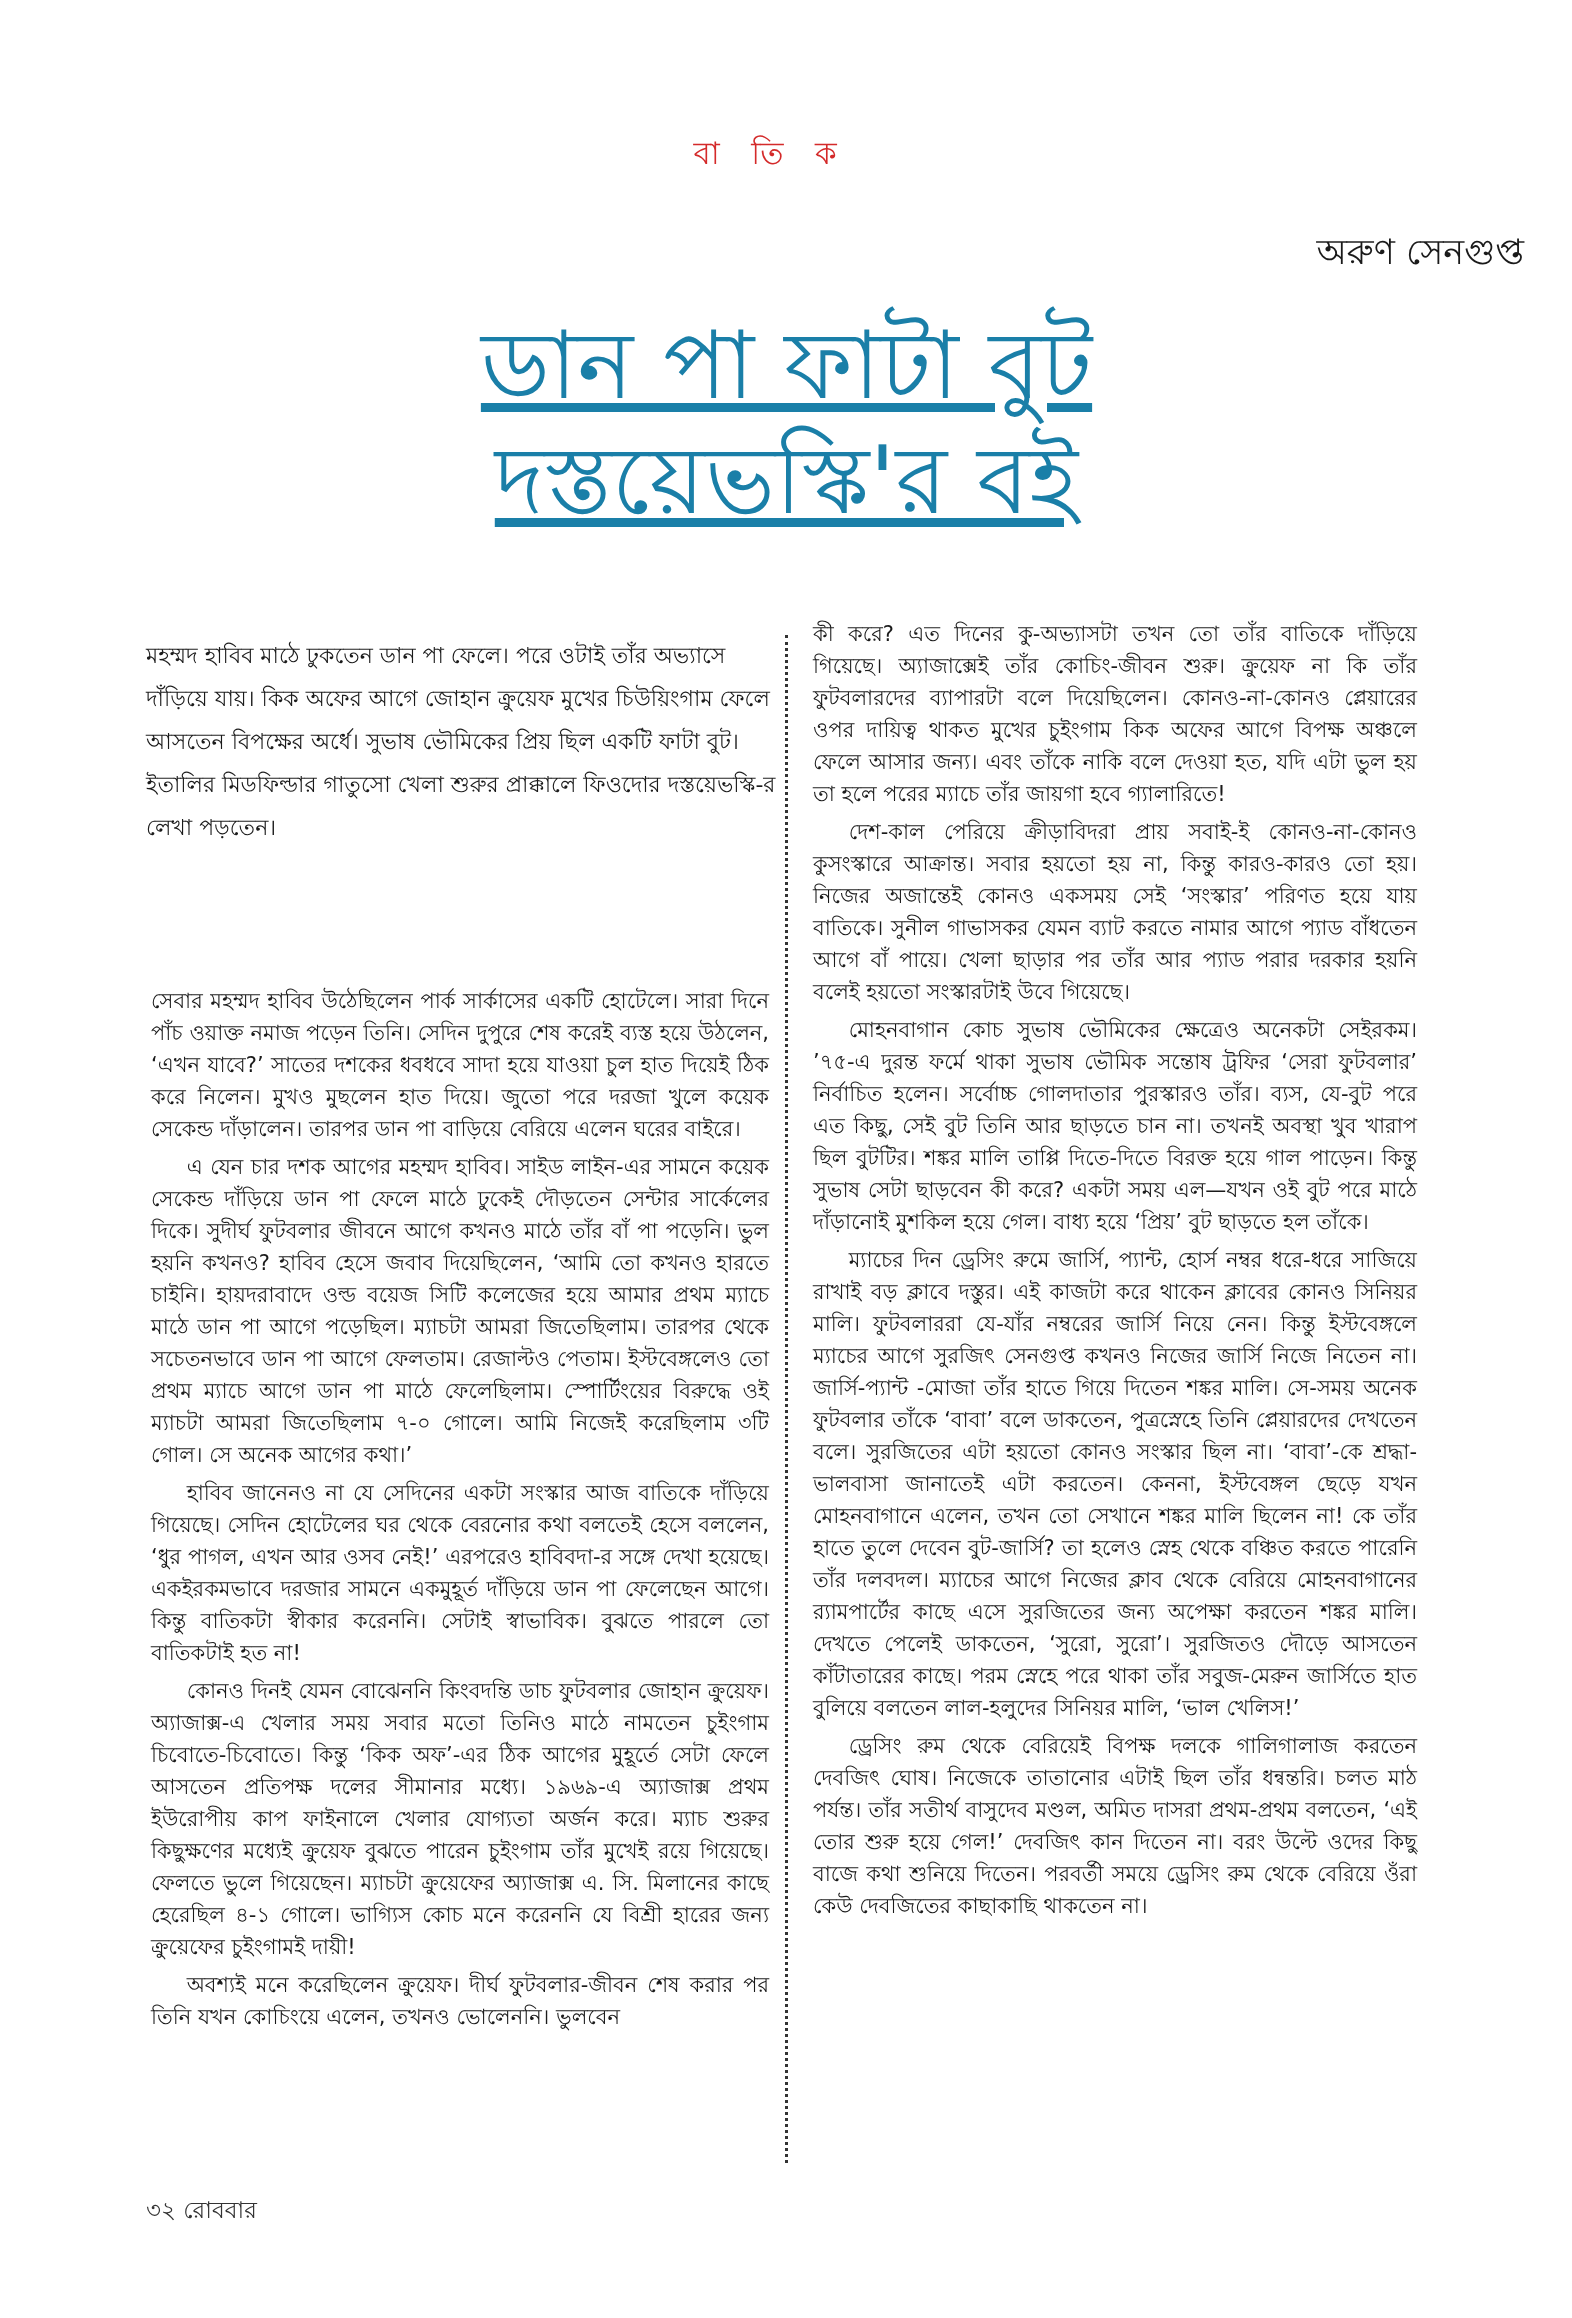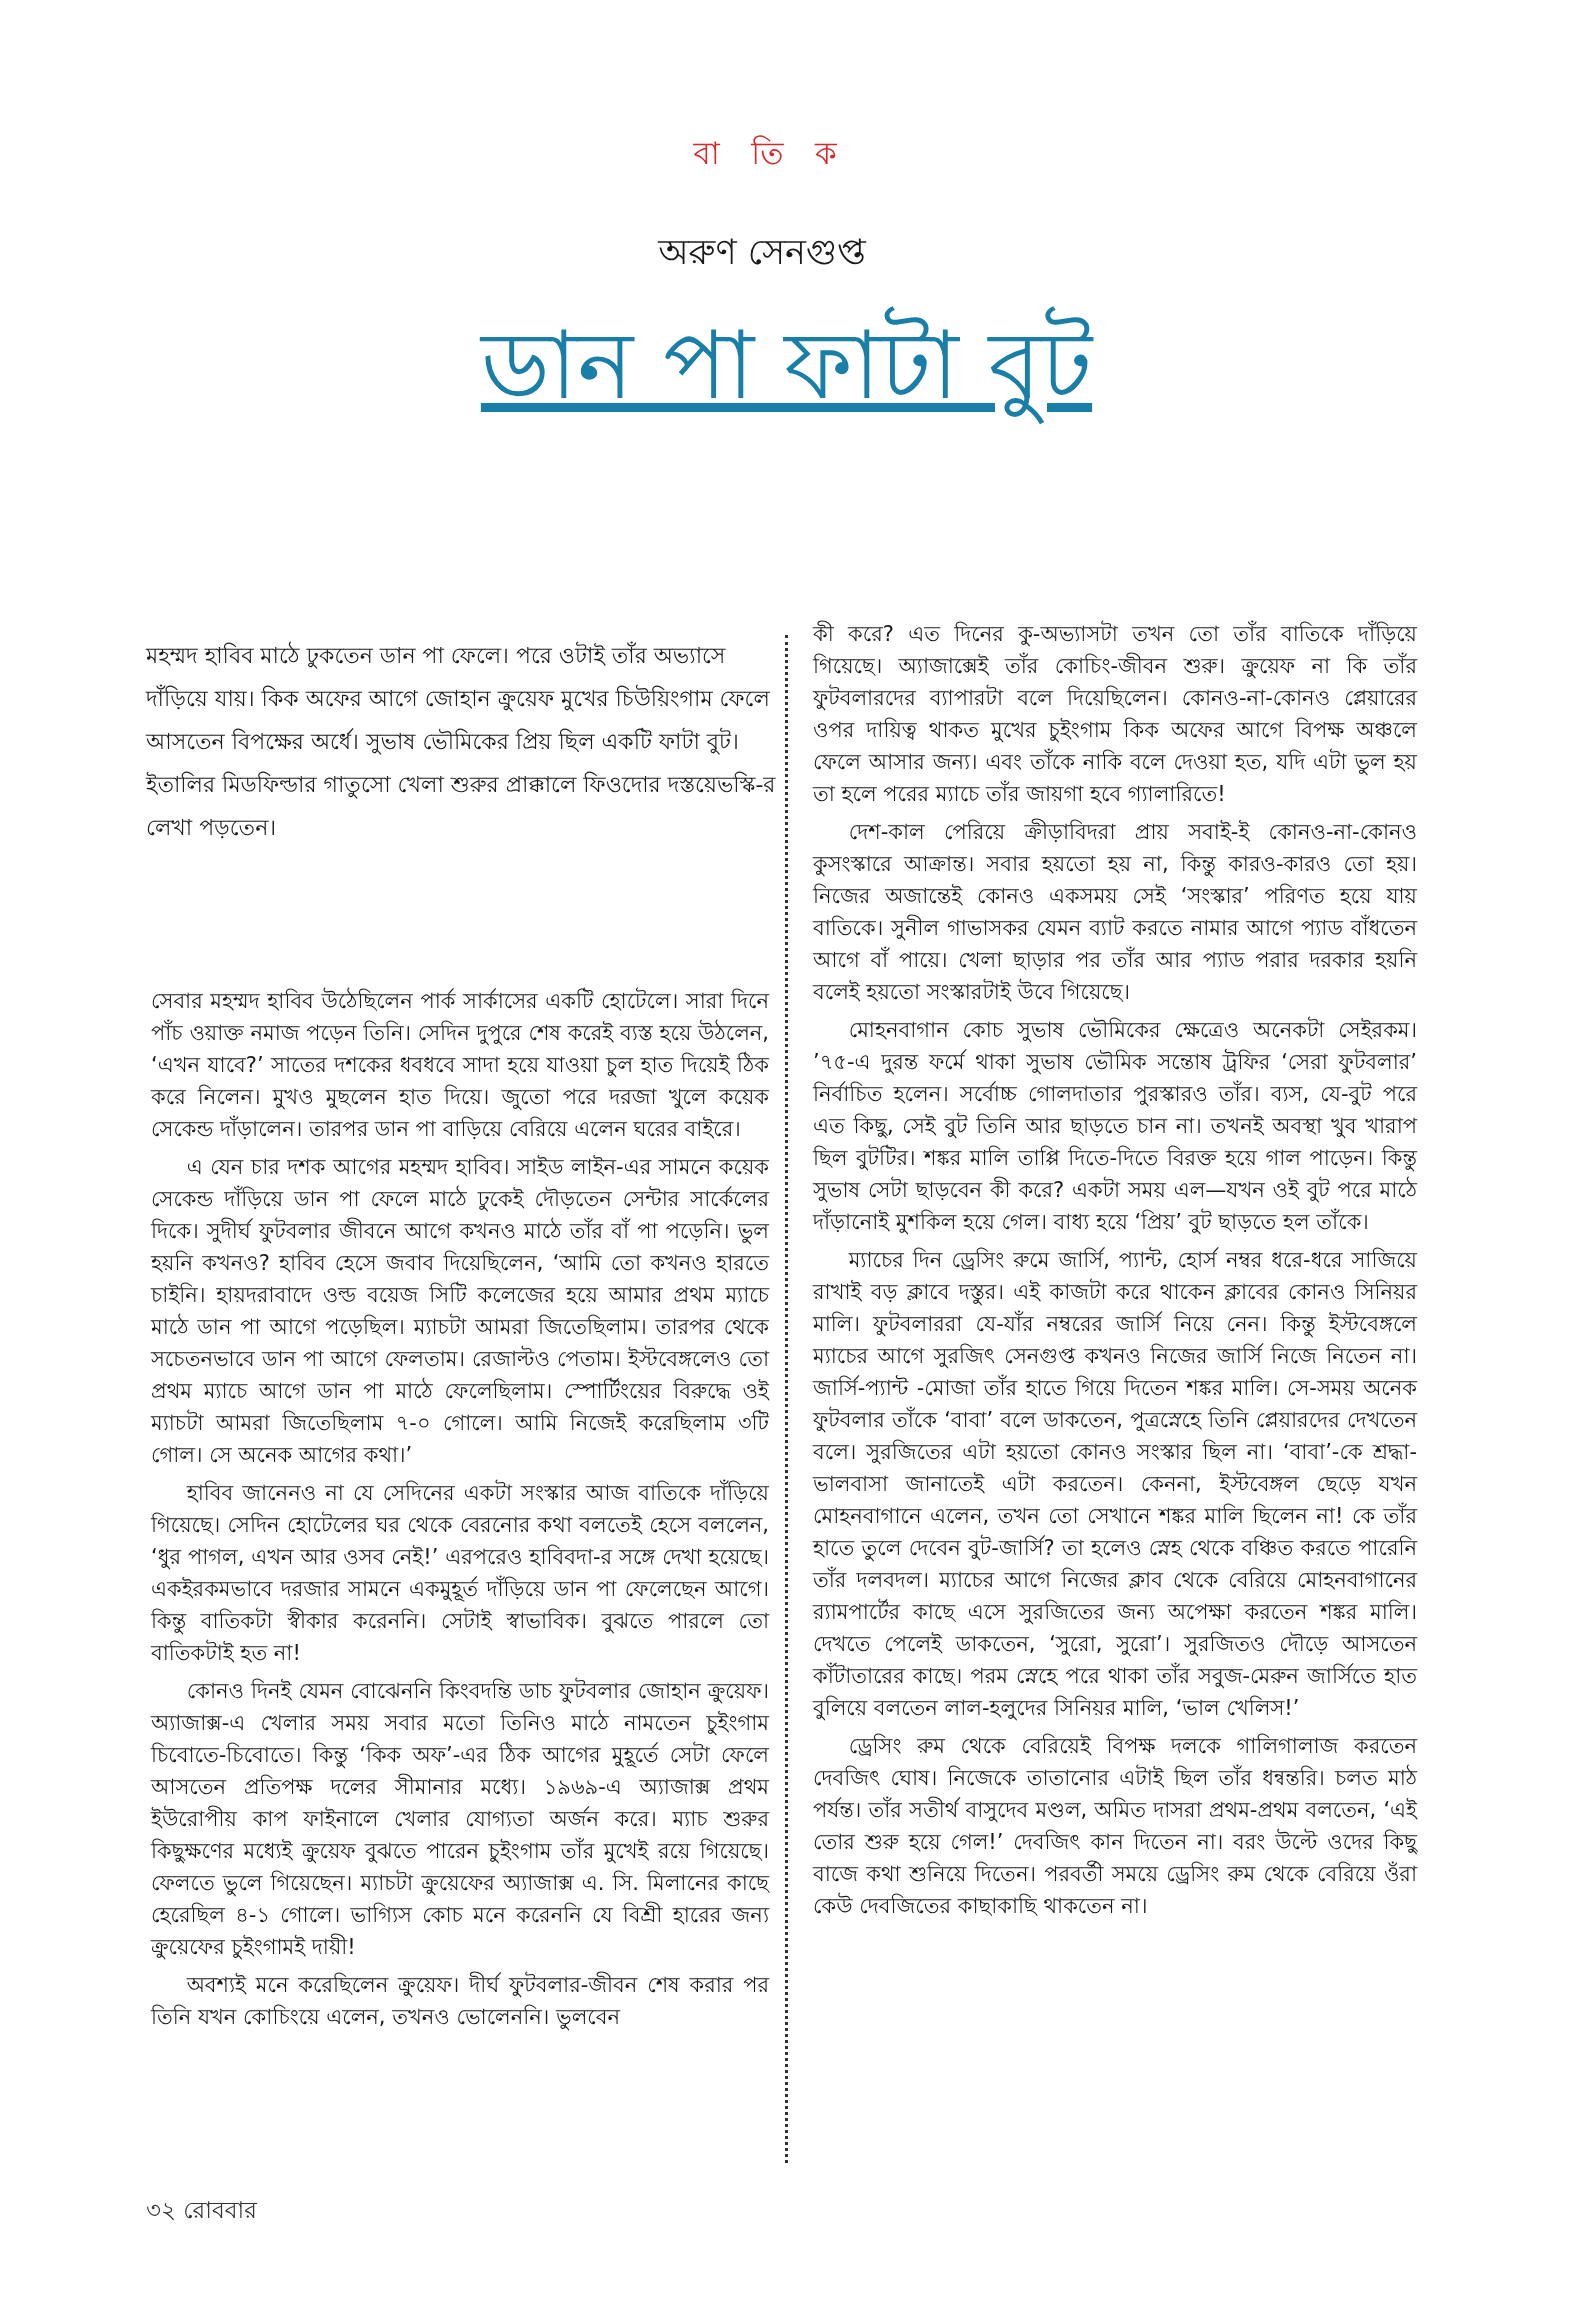--- a/index.html
+++ b/index.html
@@ -19,21 +19,21 @@
     text-align: center;
     font-size: 31px;
     letter-spacing: 10.8px;
     color: #d42a2a;
   }
   .author {
     position: absolute;
     top: 225px;
     left: 0;
     width: 1524px;
-    text-align: center;
+    text-align: right;
     font-size: 35px;
     color: #1a1a1a;
   }
   .title {
     position: absolute;
     top: 308px;
     left: 0;
     width: 1573px;
     text-align: center;
     font-size: 94px;
@@ -83,20 +83,21 @@
 </style>
 </head>
 <body>
 
 <div class="section-label" style="color: rgb(212, 42, 42);">বা তি ক</div>
 
 <div class="author">অরুণ সেনগুপ্ত</div>
 
 <div class="title" style="color: rgb(26, 127, 168);">
   <div>ডান পা ফাটা বুট</div>
+  <div>দস্তয়েভস্কি'র বই</div>
 </div>
 
 <div class="intro">মহম্মদ হাবিব মাঠে ঢুকতেন ডান পা ফেলে। পরে ওটাই তাঁর অভ্যাসে দাঁড়িয়ে যায়। কিক অফের আগে জোহান ক্রুয়েফ মুখের চিউয়িংগাম ফেলে আসতেন বিপক্ষের অর্ধে। সুভাষ ভৌমিকের প্রিয় ছিল একটি ফাটা বুট। ইতালির মিডফিল্ডার গাতুসো খেলা শুরুর প্রাক্কালে ফিওদোর দস্তয়েভস্কি-র লেখা পড়তেন।</div>
 
 <div class="col col-left">
   <p class="no-indent">সেবার মহম্মদ হাবিব উঠেছিলেন পার্ক সার্কাসের একটি হোটেলে। সারা দিনে পাঁচ ওয়াক্ত নমাজ পড়েন তিনি। সেদিন দুপুরে শেষ করেই ব্যস্ত হয়ে উঠলেন, ‘এখন যাবে?’ সাতের দশকের ধবধবে সাদা হয়ে যাওয়া চুল হাত দিয়েই ঠিক করে নিলেন। মুখও মুছলেন হাত দিয়ে। জুতো পরে দরজা খুলে কয়েক সেকেন্ড দাঁড়ালেন। তারপর ডান পা বাড়িয়ে বেরিয়ে এলেন ঘরের বাইরে।</p>
   <p>এ যেন চার দশক আগের মহম্মদ হাবিব। সাইড লাইন-এর সামনে কয়েক সেকেন্ড দাঁড়িয়ে ডান পা ফেলে মাঠে ঢুকেই দৌড়তেন সেন্টার সার্কেলের দিকে। সুদীর্ঘ ফুটবলার জীবনে আগে কখনও মাঠে তাঁর বাঁ পা পড়েনি। ভুল হয়নি কখনও? হাবিব হেসে জবাব দিয়েছিলেন, ‘আমি তো কখনও হারতে চাইনি। হায়দরাবাদে ওল্ড বয়েজ সিটি কলেজের হয়ে আমার প্রথম ম্যাচে মাঠে ডান পা আগে পড়েছিল। ম্যাচটা আমরা জিতেছিলাম। তারপর থেকে সচেতনভাবে ডান পা আগে ফেলতাম। রেজাল্টও পেতাম। ইস্টবেঙ্গলেও তো প্রথম ম্যাচে আগে ডান পা মাঠে ফেলেছিলাম। স্পোর্টিংয়ের বিরুদ্ধে ওই ম্যাচটা আমরা জিতেছিলাম ৭-০ গোলে। আমি নিজেই করেছিলাম ৩টি গোল। সে অনেক আগের কথা।’</p>
   <p>হাবিব জানেনও না যে সেদিনের একটা সংস্কার আজ বাতিকে দাঁড়িয়ে গিয়েছে। সেদিন হোটেলের ঘর থেকে বেরনোর কথা বলতেই হেসে বললেন, ‘ধুর পাগল, এখন আর ওসব নেই!’ এরপরেও হাবিবদা-র সঙ্গে দেখা হয়েছে। একইরকমভাবে দরজার সামনে একমুহূর্ত দাঁড়িয়ে ডান পা ফেলেছেন আগে। কিন্তু বাতিকটা স্বীকার করেননি। সেটাই স্বাভাবিক। বুঝতে পারলে তো বাতিকটাই হত না!</p>
   <p>কোনও দিনই যেমন বোঝেননি কিংবদন্তি ডাচ ফুটবলার জোহান ক্রুয়েফ। অ্যাজাক্স-এ খেলার সময় সবার মতো তিনিও মাঠে নামতেন চুইংগাম চিবোতে-চিবোতে। কিন্তু ‘কিক অফ’-এর ঠিক আগের মুহূর্তে সেটা ফেলে আসতেন প্রতিপক্ষ দলের সীমানার মধ্যে। ১৯৬৯-এ অ্যাজাক্স প্রথম ইউরোপীয় কাপ ফাইনালে খেলার যোগ্যতা অর্জন করে। ম্যাচ শুরুর কিছুক্ষণের মধ্যেই ক্রুয়েফ বুঝতে পারেন চুইংগাম তাঁর মুখেই রয়ে গিয়েছে। ফেলতে ভুলে গিয়েছেন। ম্যাচটা ক্রুয়েফের অ্যাজাক্স এ. সি. মিলানের কাছে হেরেছিল ৪-১ গোলে। ভাগ্যিস কোচ মনে করেননি যে বিশ্রী হারের জন্য ক্রুয়েফের চুইংগামই দায়ী!</p>
   <p>অবশ্যই মনে করেছিলেন ক্রুয়েফ। দীর্ঘ ফুটবলার-জীবন শেষ করার পর তিনি যখন কোচিংয়ে এলেন, তখনও ভোলেননি। ভুলবেন</p>

